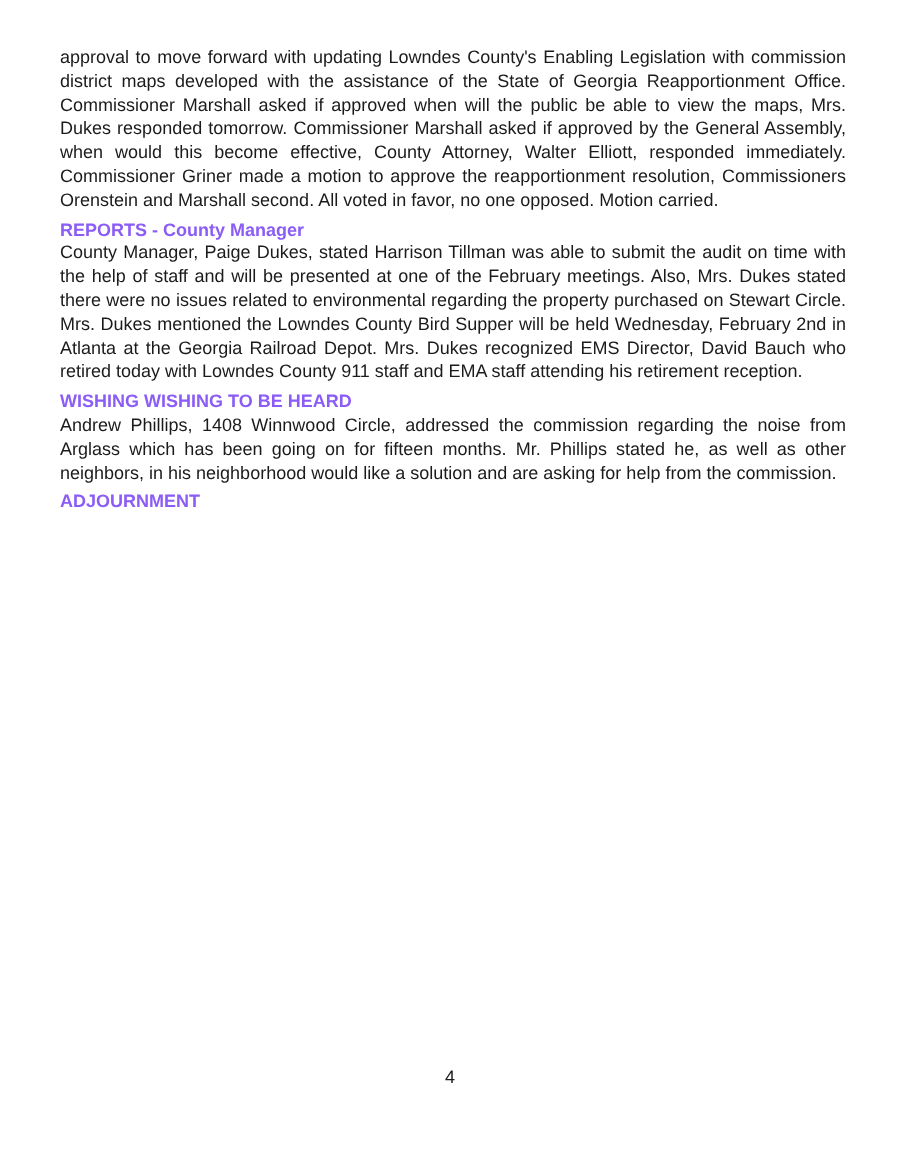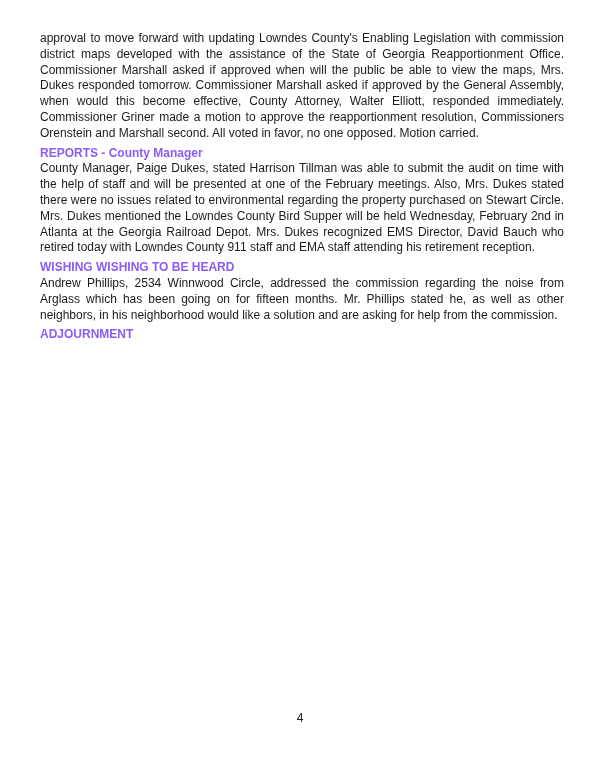--- a/index.html
+++ b/index.html
@@ -50,19 +50,19 @@
 <body>
 
 <div class="content">
 
   <p class="para">approval to move forward with updating Lowndes County's Enabling Legislation with commission district maps developed with the assistance of the State of Georgia Reapportionment Office.  Commissioner Marshall asked if approved when will the public be able to view the maps, Mrs. Dukes responded tomorrow.  Commissioner Marshall asked if approved by the General Assembly, when would this become effective, County Attorney, Walter Elliott, responded immediately.  Commissioner Griner made a motion to approve the reapportionment resolution, Commissioners Orenstein and Marshall second.  All voted in favor, no one opposed.  Motion carried.</p>
 
   <h2 class="section-heading">REPORTS - County Manager</h2>
   <p class="para">County Manager, Paige Dukes, stated Harrison Tillman was able to submit the audit on time with the help of staff and will be presented at one of the February meetings.  Also, Mrs. Dukes stated there were no issues related to environmental regarding the property purchased on Stewart Circle.  Mrs. Dukes mentioned the Lowndes County Bird Supper will be held Wednesday, February 2nd in Atlanta at the Georgia Railroad Depot.  Mrs. Dukes recognized EMS Director, David Bauch who retired today with Lowndes County 911 staff and EMA staff attending his retirement reception.</p>
 
   <h2 class="section-heading">WISHING WISHING TO BE HEARD</h2>
-  <p class="para">Andrew Phillips, 2534 Winnwood Circle, addressed the commission regarding the noise from Arglass which has been going on for fifteen months.  Mr. Phillips stated he, as well as other neighbors, in his neighborhood would like a solution and are asking for help from the commission.</p>
+  <p class="para">Andrew Phillips, 1408 Winnwood Circle, addressed the commission regarding the noise from Arglass which has been going on for fifteen months.  Mr. Phillips stated he, as well as other neighbors, in his neighborhood would like a solution and are asking for help from the commission.</p>
 
   <h2 class="section-heading">ADJOURNMENT</h2>
 
 </div>
 
 <div class="page-number">4</div>
 
 </body></html>

